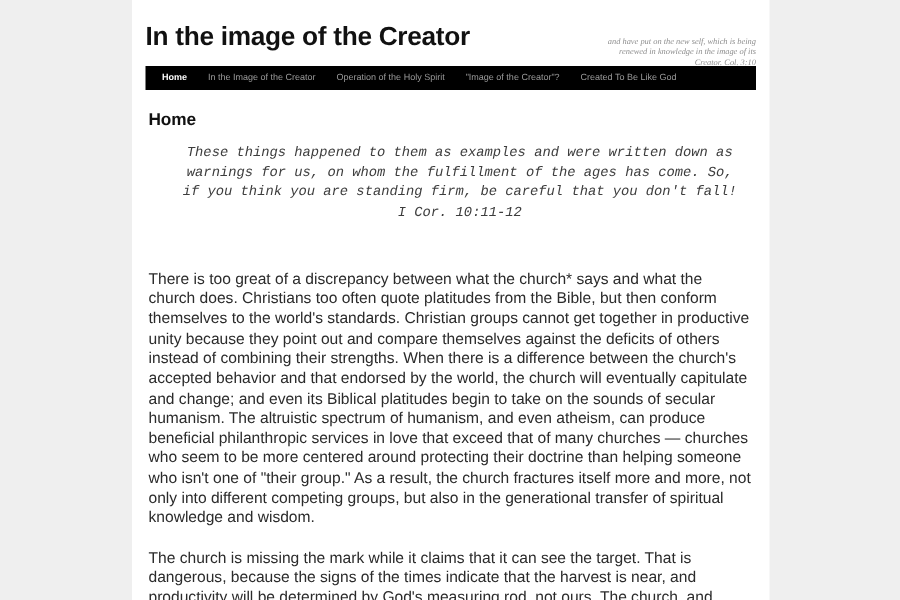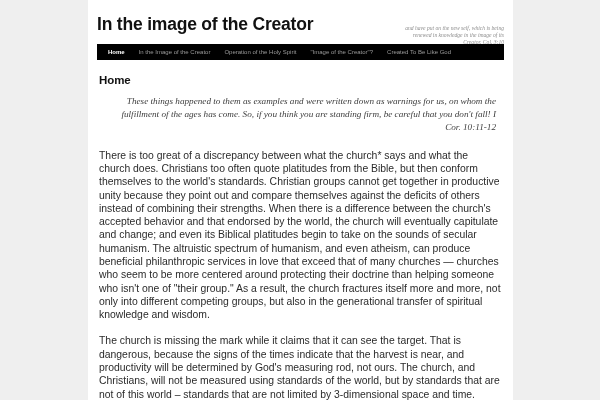--- a/index.html
+++ b/index.html
@@ -97,28 +97,28 @@
   .entry-title {
     margin: 0 0 9px 0;
     font-family: "Liberation Sans", sans-serif;
     font-size: 11.5px;
     font-weight: bold;
     color: #111111;
     letter-spacing: -0.1px;
   }
 
   .entry-quote {
-    margin: 0 0 14px 0;
+    margin: 0 0 32px 0;
     padding: 0 6px 0 18px;
-    font-family: Liberation Serif, serif;
+    font-family: Liberation Mono, monospace;
     font-style: italic;
     font-size: 9.2px;
     line-height: 13.2px;
     color: #3d3d3d;
-    text-align: right;
+    text-align: center;
   }
 
   .entry-paragraph {
     margin: 0 0 13px 0;
     font-family: Liberation Sans, sans-serif;
     font-size: 10.4px;
     line-height: 13.3px;
     color: #2b2b2b;
     text-align: left;
   }

